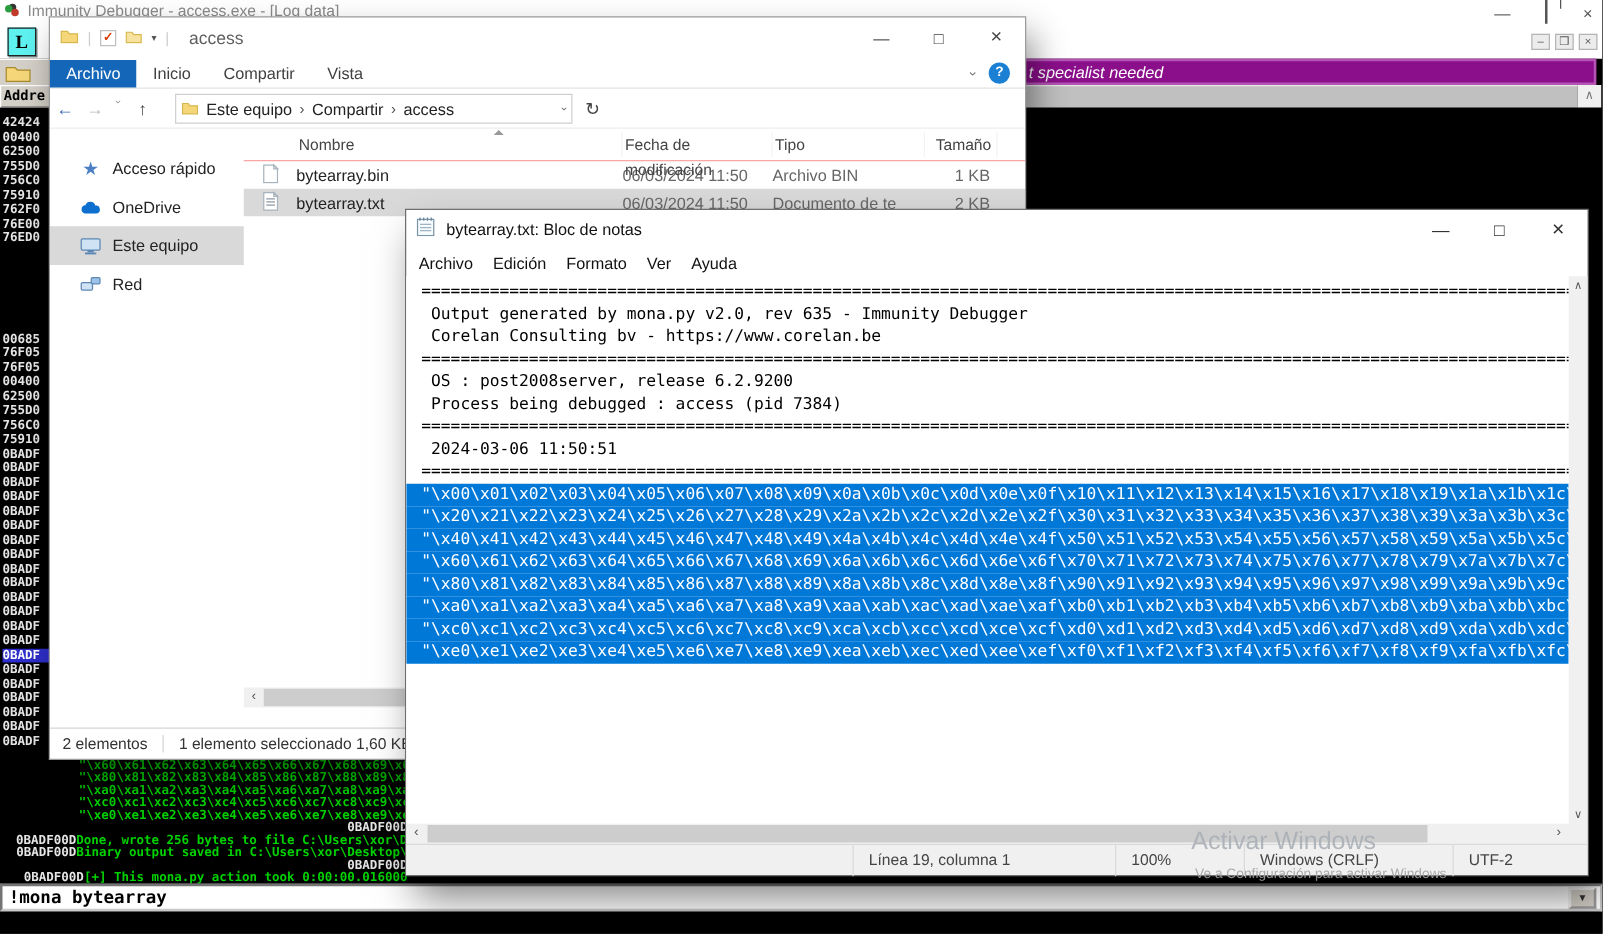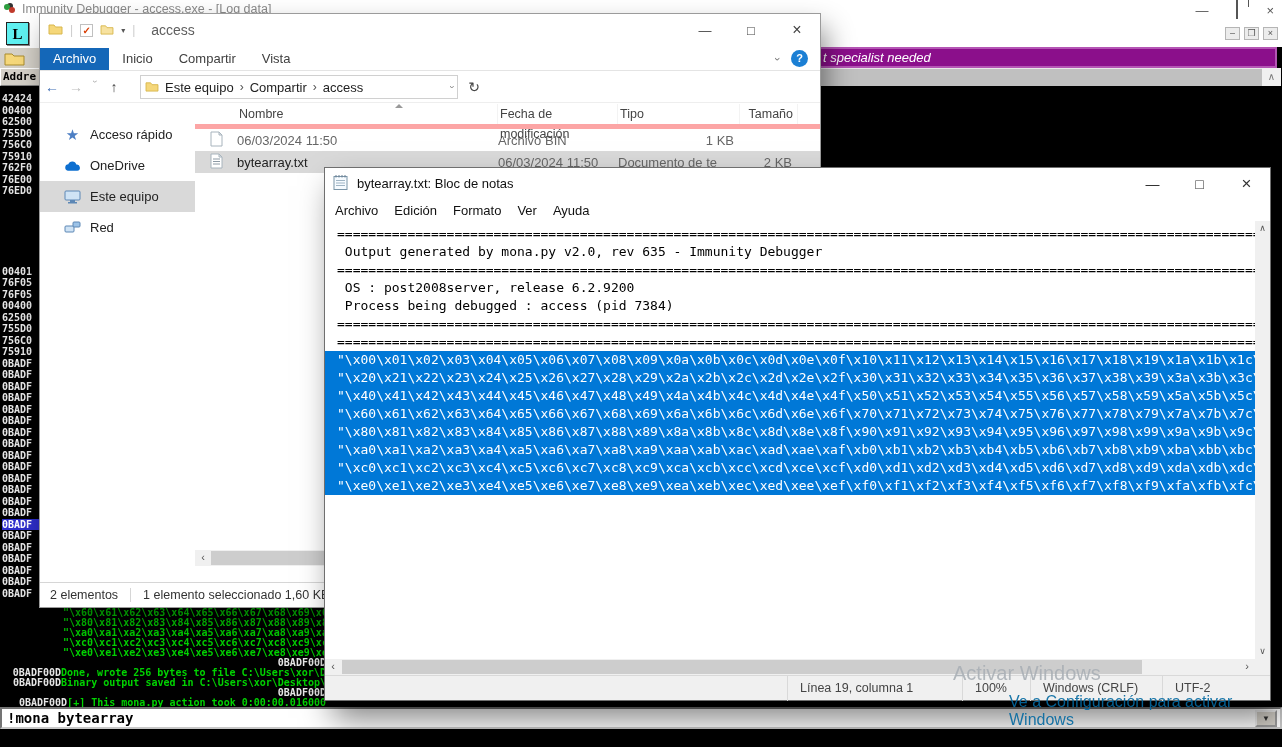--- a/index.html
+++ b/index.html
@@ -99,21 +99,21 @@
   .searchbox input { border:none; outline:none; flex:1; font-family:"Liberation Sans", sans-serif; font-size:13px; color:#666; padding-left:8px; background:transparent; }
   .mag { width:22px; text-align:center; }
   .ex-body { position:absolute; left:0; top:89px; width:780px; height:463px; display:flex; }
   .ex-sidebar { width:155px; padding-top:16px; }
   .sb-item { height:31px; display:flex; align-items:center; gap:9px; padding-left:24px; font-size:13px; color:#222; }
   .sb-item.selected { background:#d9d9d9; }
   .sb-ico { width:17px; height:17px; display:flex; align-items:center; justify-content:center; }
   .star-g { color:#4d7fc4; font-size:15px; }
   .ex-files { position:relative; flex:1; }
   .f-grid { display:grid; grid-template-columns:42px 261px 120px 122px 58px; align-items:center; }
-  .f-head { height:26px; border-bottom:5px solid #fca5a5; color:#444; font-size:12.5px; position:relative; }
+  .f-head { height:26px; border-bottom:1px solid #fca5a5; color:#444; font-size:12.5px; position:relative; }
   .f-head .hc { padding-left:2px; border-right:1px solid #f3f3f3; height:20px; line-height:20px; }
   .f-head .hr { text-align:right; padding-right:4px; }
   .sort-caret { position:absolute; left:200px; top:1px; width:0; height:0; border-left:4px solid transparent; border-right:4px solid transparent; border-bottom:4px solid #999; }
   .f-row { height:22px; font-size:13px; color:#222; }
   .f-row .c2,.f-row .c3 { color:#666; }
   .f-row .c4 { color:#666; text-align:right; padding-right:6px; }
   .f-row.selected { background:#d9d9d9; }
   .file-ico { justify-self:center; }
   .ex-hscroll { position:absolute; left:155px; bottom:41px; width:625px; height:16px; background:#f0f0f0; }
   .ex-hscroll .arr { position:absolute; left:0; top:0; width:16px; height:16px; color:#555; font-size:11px; text-align:center; line-height:15px; }
@@ -134,31 +134,31 @@
   .np-menu { padding:0 8px; font-size:13px; color:#111; }
   .np-content { position:absolute; left:0; top:53px; width:930px; height:438px; overflow:hidden; background:#fff;
     font-family:"DejaVu Sans Mono", monospace; font-size:13px; padding:4px 0 0 12px; }
   .npline { height:18px; line-height:18px; white-space:pre; color:#000; }
   .npline.selected { background:#0078d7; color:#fff; margin-left:-12px; padding-left:12px; }
   .np-vscroll { position:absolute; right:0; top:53px; width:15px; height:438px; background:#f0f0f0; }
   .np-vscroll .va { position:absolute; left:0; width:15px; height:15px; color:#555; font-size:9px; text-align:center; line-height:15px; }
   .np-hscroll { position:absolute; left:0; top:491px; width:945px; height:16px; background:#f0f0f0; }
   .np-hscroll .ha { position:absolute; top:0; width:16px; height:16px; color:#555; font-size:11px; text-align:center; line-height:15px; }
   .np-hscroll .thumb { position:absolute; left:17px; top:1px; width:800px; height:14px; background:#cdcdcd; }
-  .np-status { position:absolute; left:0; top:507px; width:945px; height:25px; background:#f0f0f0; border-top:1px solid #d9d9d9; display:flex; align-items:center; font-size:12.5px; color:#444; }
+  .np-status { position:absolute; left:0; top:507px; width:945px; height:25px; background:#f0f0f0; border-top:1px solid #d9d9d9; display:flex; align-items:center; font-size:12.5px; color:#444;gap:35px; }
   .np-status .cell { border-left:1px solid #d9d9d9; height:25px; line-height:25px; padding-left:12px; white-space:nowrap; overflow:hidden; }
   .np-status .sp { flex:1; }
   .cell-pos { width:175px; }
   .cell-zoom { width:68px; }
   .cell-eol { width:132px; }
   .cell-enc { width:108px; }
   
   .watermark { position:absolute; z-index:50; pointer-events:none; font-family:"Liberation Sans", sans-serif; }
   .wm1 { left:953px; top:662px; font-size:20px; color:#aab0b6; opacity:.9; }
-  .wm2 { left:1009px; top:693px; font-size:16px; color:#0369a1; opacity:.9; }
+  .wm2 { left:956px; top:693px; font-size:11px; color:#a3a3a3; opacity:.9; }
 </style>
 </head>
 <body>
 
 <div id="screen">
 
   <div class="top-bar">
     <div class="imm-title-row">
       <span class="imm-icon">
           <i class="d3"></i>
@@ -202,21 +202,21 @@
       <div class="addr-row">75910</div>
       <div class="addr-row">762F0</div>
       <div class="addr-row">76E00</div>
       <div class="addr-row">76ED0</div>
       <div class="addr-row"></div>
       <div class="addr-row"></div>
       <div class="addr-row"></div>
       <div class="addr-row"></div>
       <div class="addr-row"></div>
       <div class="addr-row"></div>
-      <div class="addr-row">00401</div>
+      <div class="addr-row">00685</div>
       <div class="addr-row">76F05</div>
       <div class="addr-row">76F05</div>
       <div class="addr-row">00400</div>
       <div class="addr-row">62500</div>
       <div class="addr-row">755D0</div>
       <div class="addr-row">756C0</div>
       <div class="addr-row">75910</div>
       <div class="addr-row">0BADF</div>
       <div class="addr-row">0BADF</div>
       <div class="addr-row">0BADF</div>
@@ -351,20 +351,21 @@
           <span class="hc">Nombre</span>
           <span class="hc">Fecha de modificación</span>
           <span class="hc">Tipo</span>
           <span class="hc hr">Tamaño</span>
         </div>
         <div class="f-grid f-row">
           <span class="file-ico"><svg width="13" height="16" viewBox="0 0 13 16">
                 <path d="M1 1 h8 l3 3 v11 H1 z" fill="#fff" stroke="#a8b4bd"></path>
                 <path d="M9 1 l3 3 h-3 z" fill="#e8edf1" stroke="#a8b4bd"></path>
               </svg></span>
+          <span>bytearray.bin</span>
           <span class="c2">06/03/2024 11:50</span>
           <span class="c3">Archivo BIN</span>
           <span class="c4">1 KB</span>
         </div>
         <div class="f-grid f-row selected">
           <span class="file-ico"><svg width="13" height="16" viewBox="0 0 13 16">
                 <path d="M1 1 h8 l3 3 v11 H1 z" fill="#fff" stroke="#a8b4bd"></path>
                 <path d="M9 1 l3 3 h-3 z" fill="#e8edf1" stroke="#a8b4bd"></path>
                 <g stroke="#8d9aa5">
                   <line x1="3" y1="6" x2="10" y2="6"></line>
@@ -418,24 +419,26 @@
       <span class="np-menu">Archivo</span>
       <span class="np-menu">Edición</span>
       <span class="np-menu">Formato</span>
       <span class="np-menu">Ver</span>
       <span class="np-menu">Ayuda</span>
     </div>
     <div class="np-content">
 
     <div class="npline">========================================================================================================================</div>
         <div class="npline"> Output generated by mona.py v2.0, rev 635 - Immunity Debugger</div>
+        <div class="npline"> Corelan Consulting bv - https://www.corelan.be</div>
         <div class="npline">========================================================================================================================</div>
         <div class="npline"> OS : post2008server, release 6.2.9200</div>
         <div class="npline"> Process being debugged : access (pid 7384)</div>
         <div class="npline">========================================================================================================================</div>
+        <div class="npline"> 2024-03-06 11:50:51</div>
         <div class="npline">========================================================================================================================</div>
         <div class="npline selected">"\x00\x01\x02\x03\x04\x05\x06\x07\x08\x09\x0a\x0b\x0c\x0d\x0e\x0f\x10\x11\x12\x13\x14\x15\x16\x17\x18\x19\x1a\x1b\x1c\x1d\x1e\x1f"</div>
         <div class="npline selected">"\x20\x21\x22\x23\x24\x25\x26\x27\x28\x29\x2a\x2b\x2c\x2d\x2e\x2f\x30\x31\x32\x33\x34\x35\x36\x37\x38\x39\x3a\x3b\x3c\x3d\x3e\x3f"</div>
         <div class="npline selected">"\x40\x41\x42\x43\x44\x45\x46\x47\x48\x49\x4a\x4b\x4c\x4d\x4e\x4f\x50\x51\x52\x53\x54\x55\x56\x57\x58\x59\x5a\x5b\x5c\x5d\x5e\x5f"</div>
         <div class="npline selected">"\x60\x61\x62\x63\x64\x65\x66\x67\x68\x69\x6a\x6b\x6c\x6d\x6e\x6f\x70\x71\x72\x73\x74\x75\x76\x77\x78\x79\x7a\x7b\x7c\x7d\x7e\x7f"</div>
         <div class="npline selected">"\x80\x81\x82\x83\x84\x85\x86\x87\x88\x89\x8a\x8b\x8c\x8d\x8e\x8f\x90\x91\x92\x93\x94\x95\x96\x97\x98\x99\x9a\x9b\x9c\x9d\x9e\x9f"</div>
         <div class="npline selected">"\xa0\xa1\xa2\xa3\xa4\xa5\xa6\xa7\xa8\xa9\xaa\xab\xac\xad\xae\xaf\xb0\xb1\xb2\xb3\xb4\xb5\xb6\xb7\xb8\xb9\xba\xbb\xbc\xbd\xbe\xbf"</div>
         <div class="npline selected">"\xc0\xc1\xc2\xc3\xc4\xc5\xc6\xc7\xc8\xc9\xca\xcb\xcc\xcd\xce\xcf\xd0\xd1\xd2\xd3\xd4\xd5\xd6\xd7\xd8\xd9\xda\xdb\xdc\xdd\xde\xdf"</div>
         <div class="npline selected">"\xe0\xe1\xe2\xe3\xe4\xe5\xe6\xe7\xe8\xe9\xea\xeb\xec\xed\xee\xef\xf0\xf1\xf2\xf3\xf4\xf5\xf6\xf7\xf8\xf9\xfa\xfb\xfc\xfd\xfe\xff"</div>
       </div>

